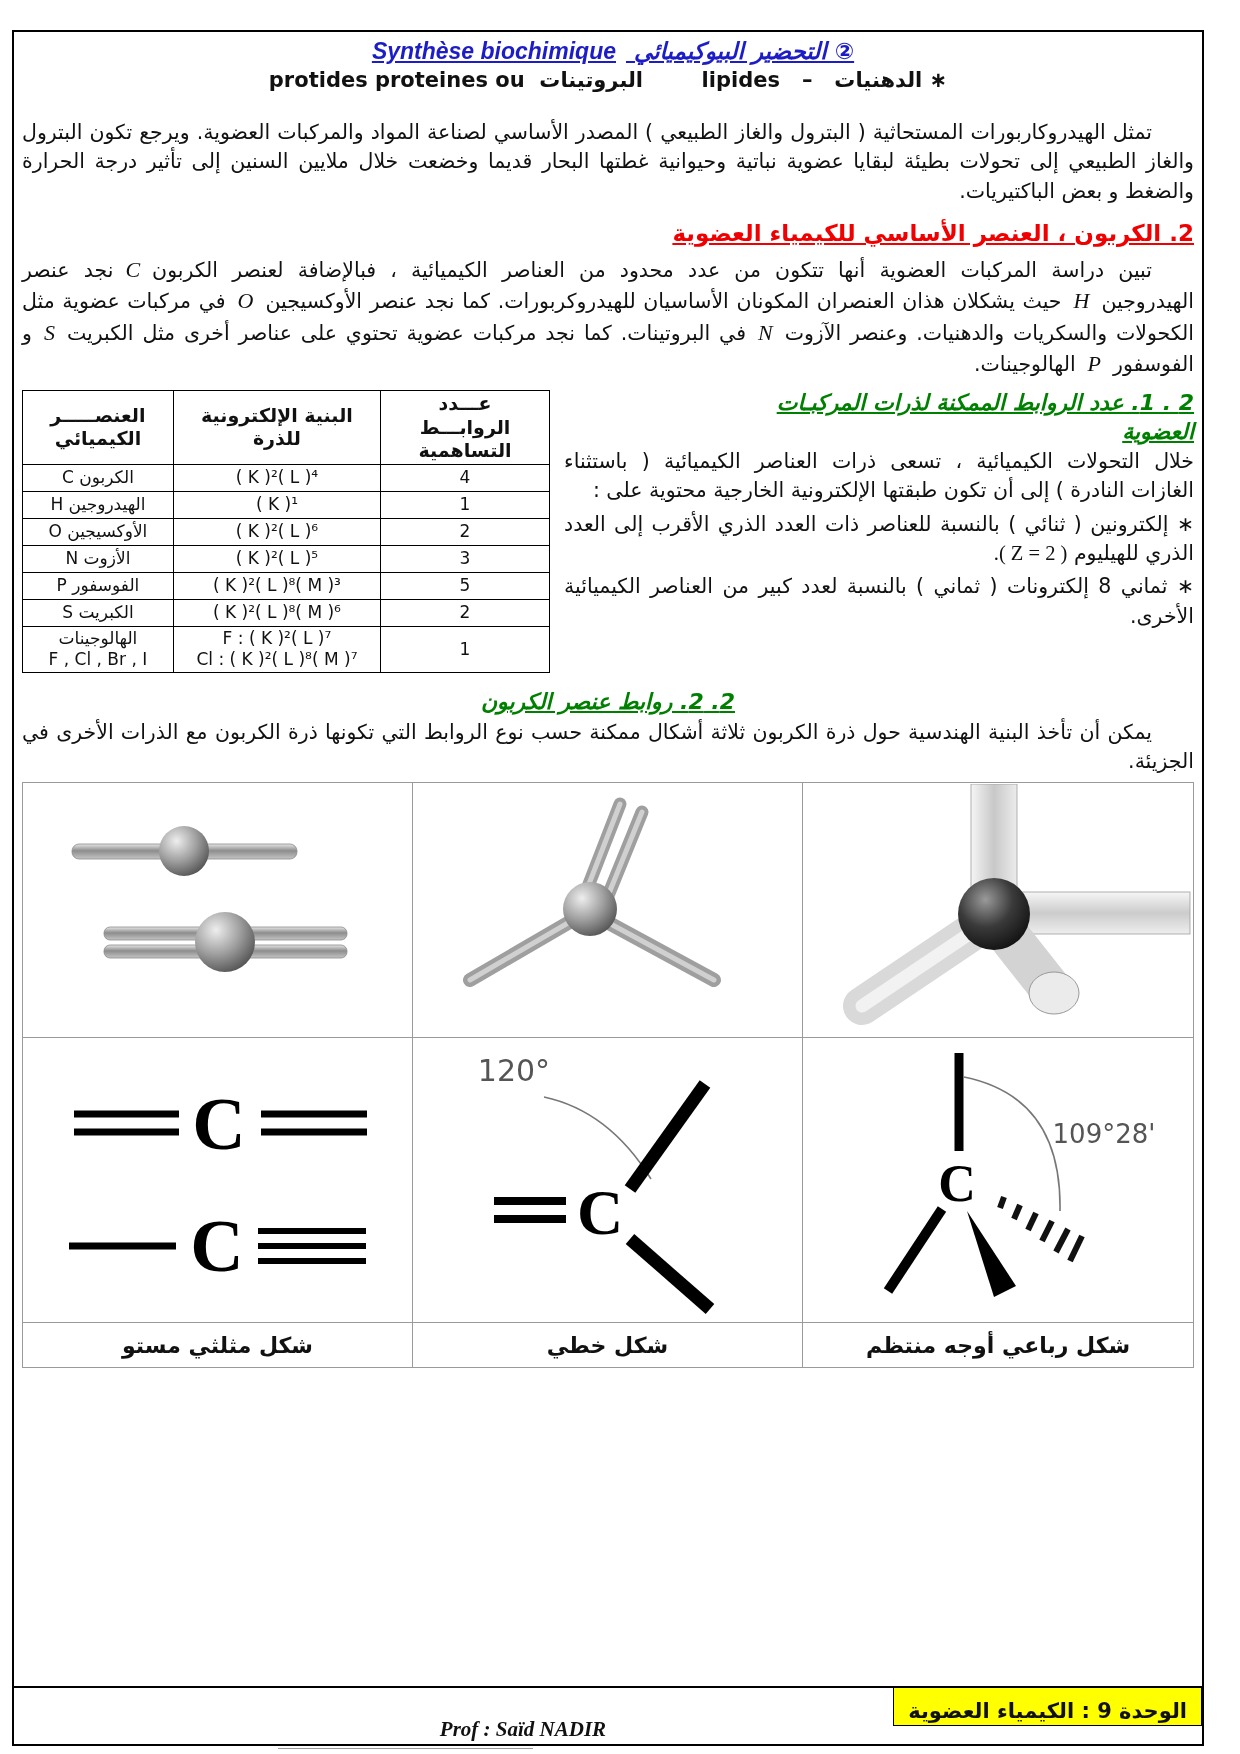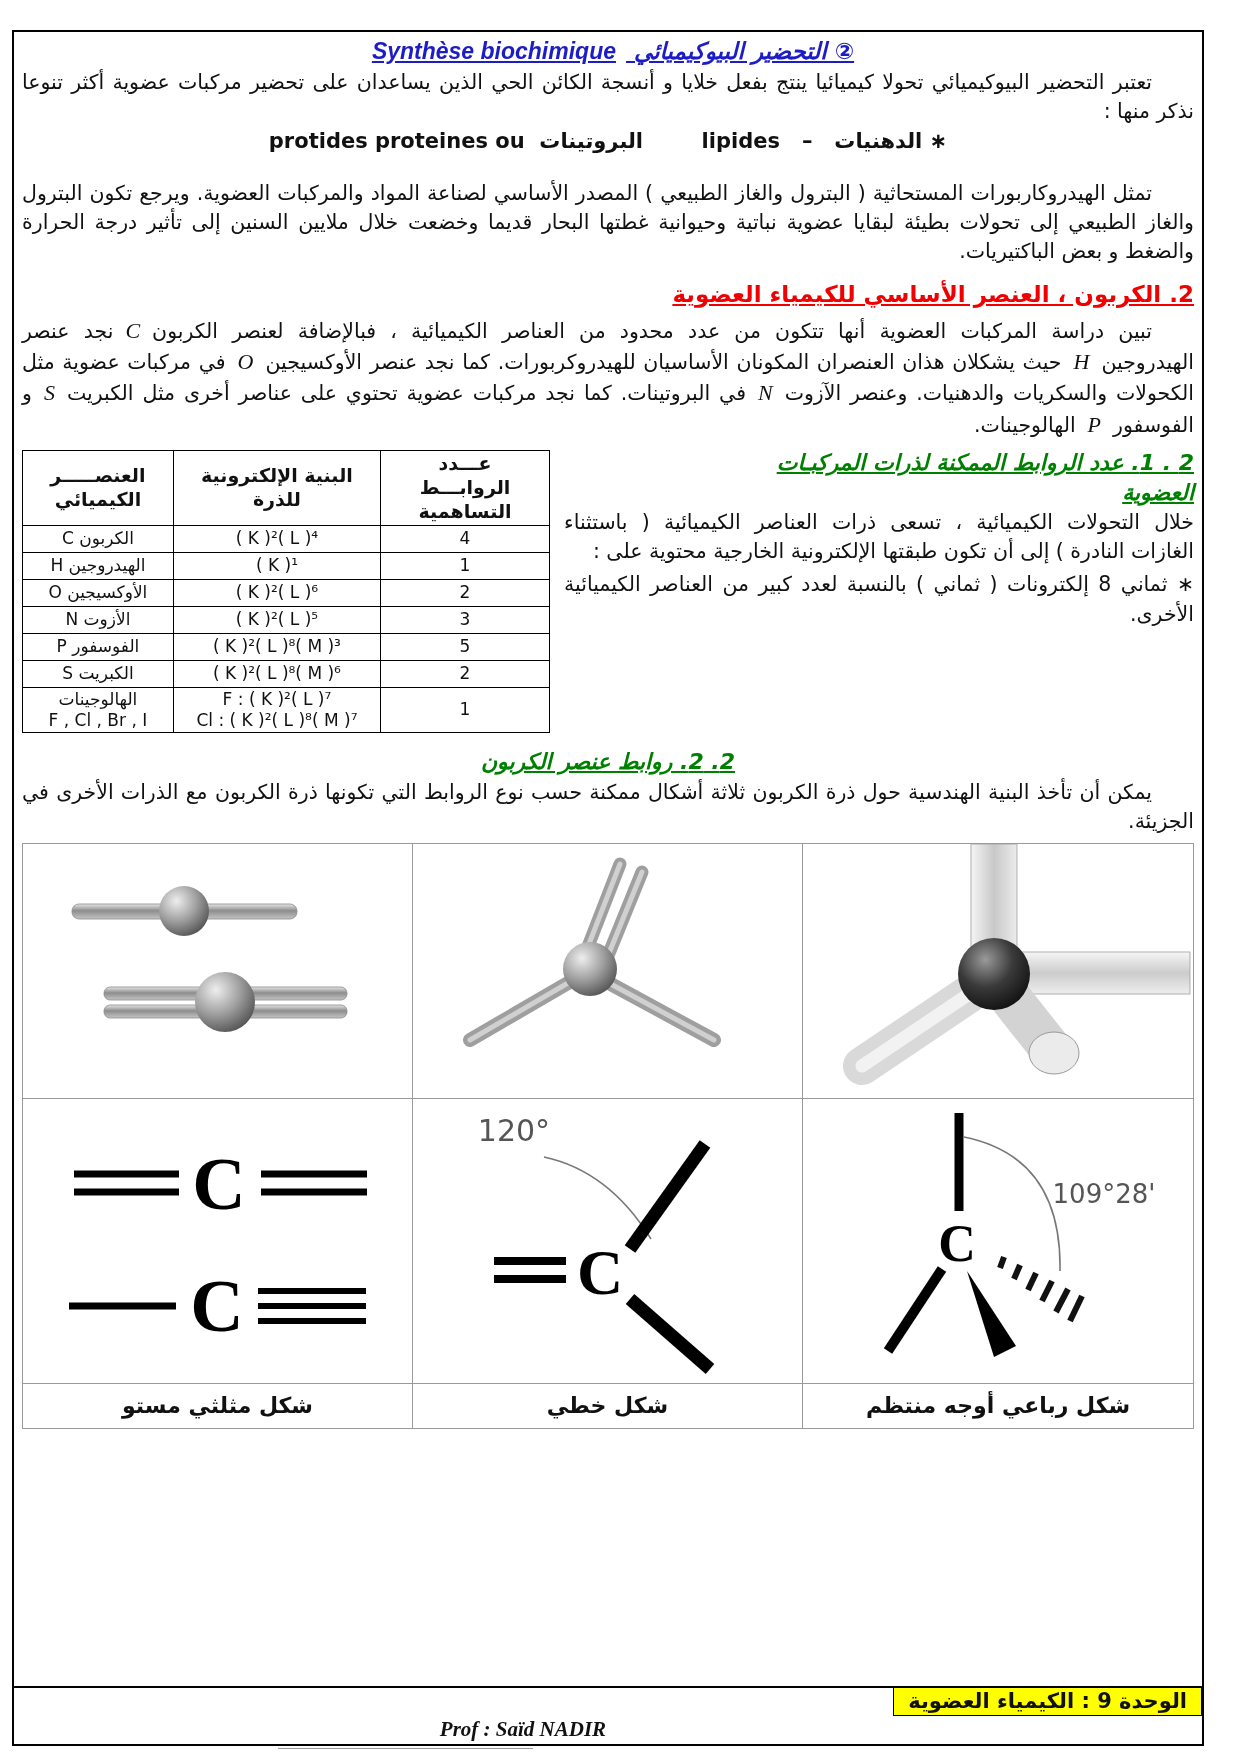--- a/index.html
+++ b/index.html
@@ -78,21 +78,21 @@
   .r1 { height:255px; }
   .r2 { height:285px; }
   .r3 { height:44px; border-bottom:none; }
   .caption { direction:rtl; font-weight:bold; font-size:22px; }
 
   .footer { border-top:2px solid #000; height:58px; position:relative; }
   .unit-box {
     position:absolute; right:0; top:0;
     display:inline-block; background:#ffff00;
     border:1.5px solid #000; border-top:none;
-    font-weight:bold; font-size:21px; padding:1px 14px 2px 14px;text-align:right;
+    font-weight:bold; font-size:21px; padding:11px 14px 2px 14px;text-align:right;
   }
   .prof-line {
     position:absolute; left:0; right:0; bottom:2px;
     text-align:center; font-weight:bold; font-style:italic;
     font-family:"Liberation Serif", serif; font-size:21px;
     transform:translateX(-85px);
   }
   .footnote-line { position:absolute; left:278px; top:1748px; width:255px; border-top:1.5px solid #9a9a9a; }
 
   svg text { user-select:none; }
@@ -133,36 +133,39 @@
 </svg>
 
 <div class="page">
   <div class="frame">
     <div class="content">
 
       <h2 class="title-blue">
         <span class="t-ar">② التحضير البيوكيميائي</span>
         <span class="t-fr">Synthèse biochimique</span>
       </h2>
-      <p class="body-text indent">تعتبر التحضير البيوكيميائي تحولا كيميائيا ينتج  بفعل خلايا و أنسجة الكائن الحي الذين يساعدان على تحضير مركبات عضوية أكثر تنوعا نذكر منها :</p>
       <p class="lipids">∗ الدهنيات   –   lipides        البروتينات  protides proteines ou</p>
 
       <p class="body-text indent">تمثل الهيدروكاربورات المستحاثية ( البترول والغاز الطبيعي ) المصدر الأساسي لصناعة المواد والمركبات العضوية. ويرجع تكون البترول والغاز الطبيعي إلى تحولات بطيئة لبقايا عضوية نباتية وحيوانية غطتها البحار قديما وخضعت خلال ملايين السنين إلى تأثير درجة الحرارة والضغط و بعض الباكتيريات.</p>
 
       <h2 class="title-red">2. الكربون ، العنصر الأساسي للكيمياء العضوية</h2>
 
       <p class="body-text indent">
         <span>تبين دراسة المركبات العضوية أنها تتكون من عدد محدود من العناصر الكيميائية ، فبالإضافة لعنصر الكربون</span><span class="sym">C</span><span>نجد عنصر الهيدروجين</span><span class="sym">H</span><span>حيث يشكلان هذان العنصران المكونان الأساسيان للهيدروكربورات. كما نجد عنصر الأوكسيجين</span><span class="sym">O</span><span>في مركبات عضوية مثل الكحولات والسكريات والدهنيات. وعنصر الآزوت</span><span class="sym">N</span><span>في البروتينات. كما نجد مركبات عضوية تحتوي على عناصر أخرى مثل الكبريت</span><span class="sym">S</span><span>و الفوسفور</span><span class="sym">P</span><span>الهالوجينات.</span>
       </p>
 
       <div class="two-col">
         <div class="col-text">
           <h3 class="title-green rules-title">2 . 1. عدد الروابط الممكنة لذرات المركبـات
 العضوية</h3>
           <p class="body-text">خلال التحولات الكيميائية ، تسعى ذرات العناصر الكيميائية ( باستثناء الغازات النادرة ) إلى أن تكون طبقتها الإلكترونية الخارجية محتوية على :</p>
+          <p class="body-text">
+            <span>∗ إلكترونين ( ثنائي ) بالنسبة للعناصر ذات العدد الذري الأقرب إلى العدد الذري للهيليوم</span>
+            <span class="zeq">( Z = 2 ).</span>
+          </p>
           <p class="body-text">∗ ثماني  8  إلكترونات ( ثماني ) بالنسبة لعدد كبير من العناصر الكيميائية الأخرى.</p>
         </div>
 
         <div class="col-table">
           <table class="bonds-table">
             <thead>
               <tr>
                 <th class="c-el">العنصـــــر
 الكيميائي</th>
                 <th class="c-st">البنية الإلكترونية

